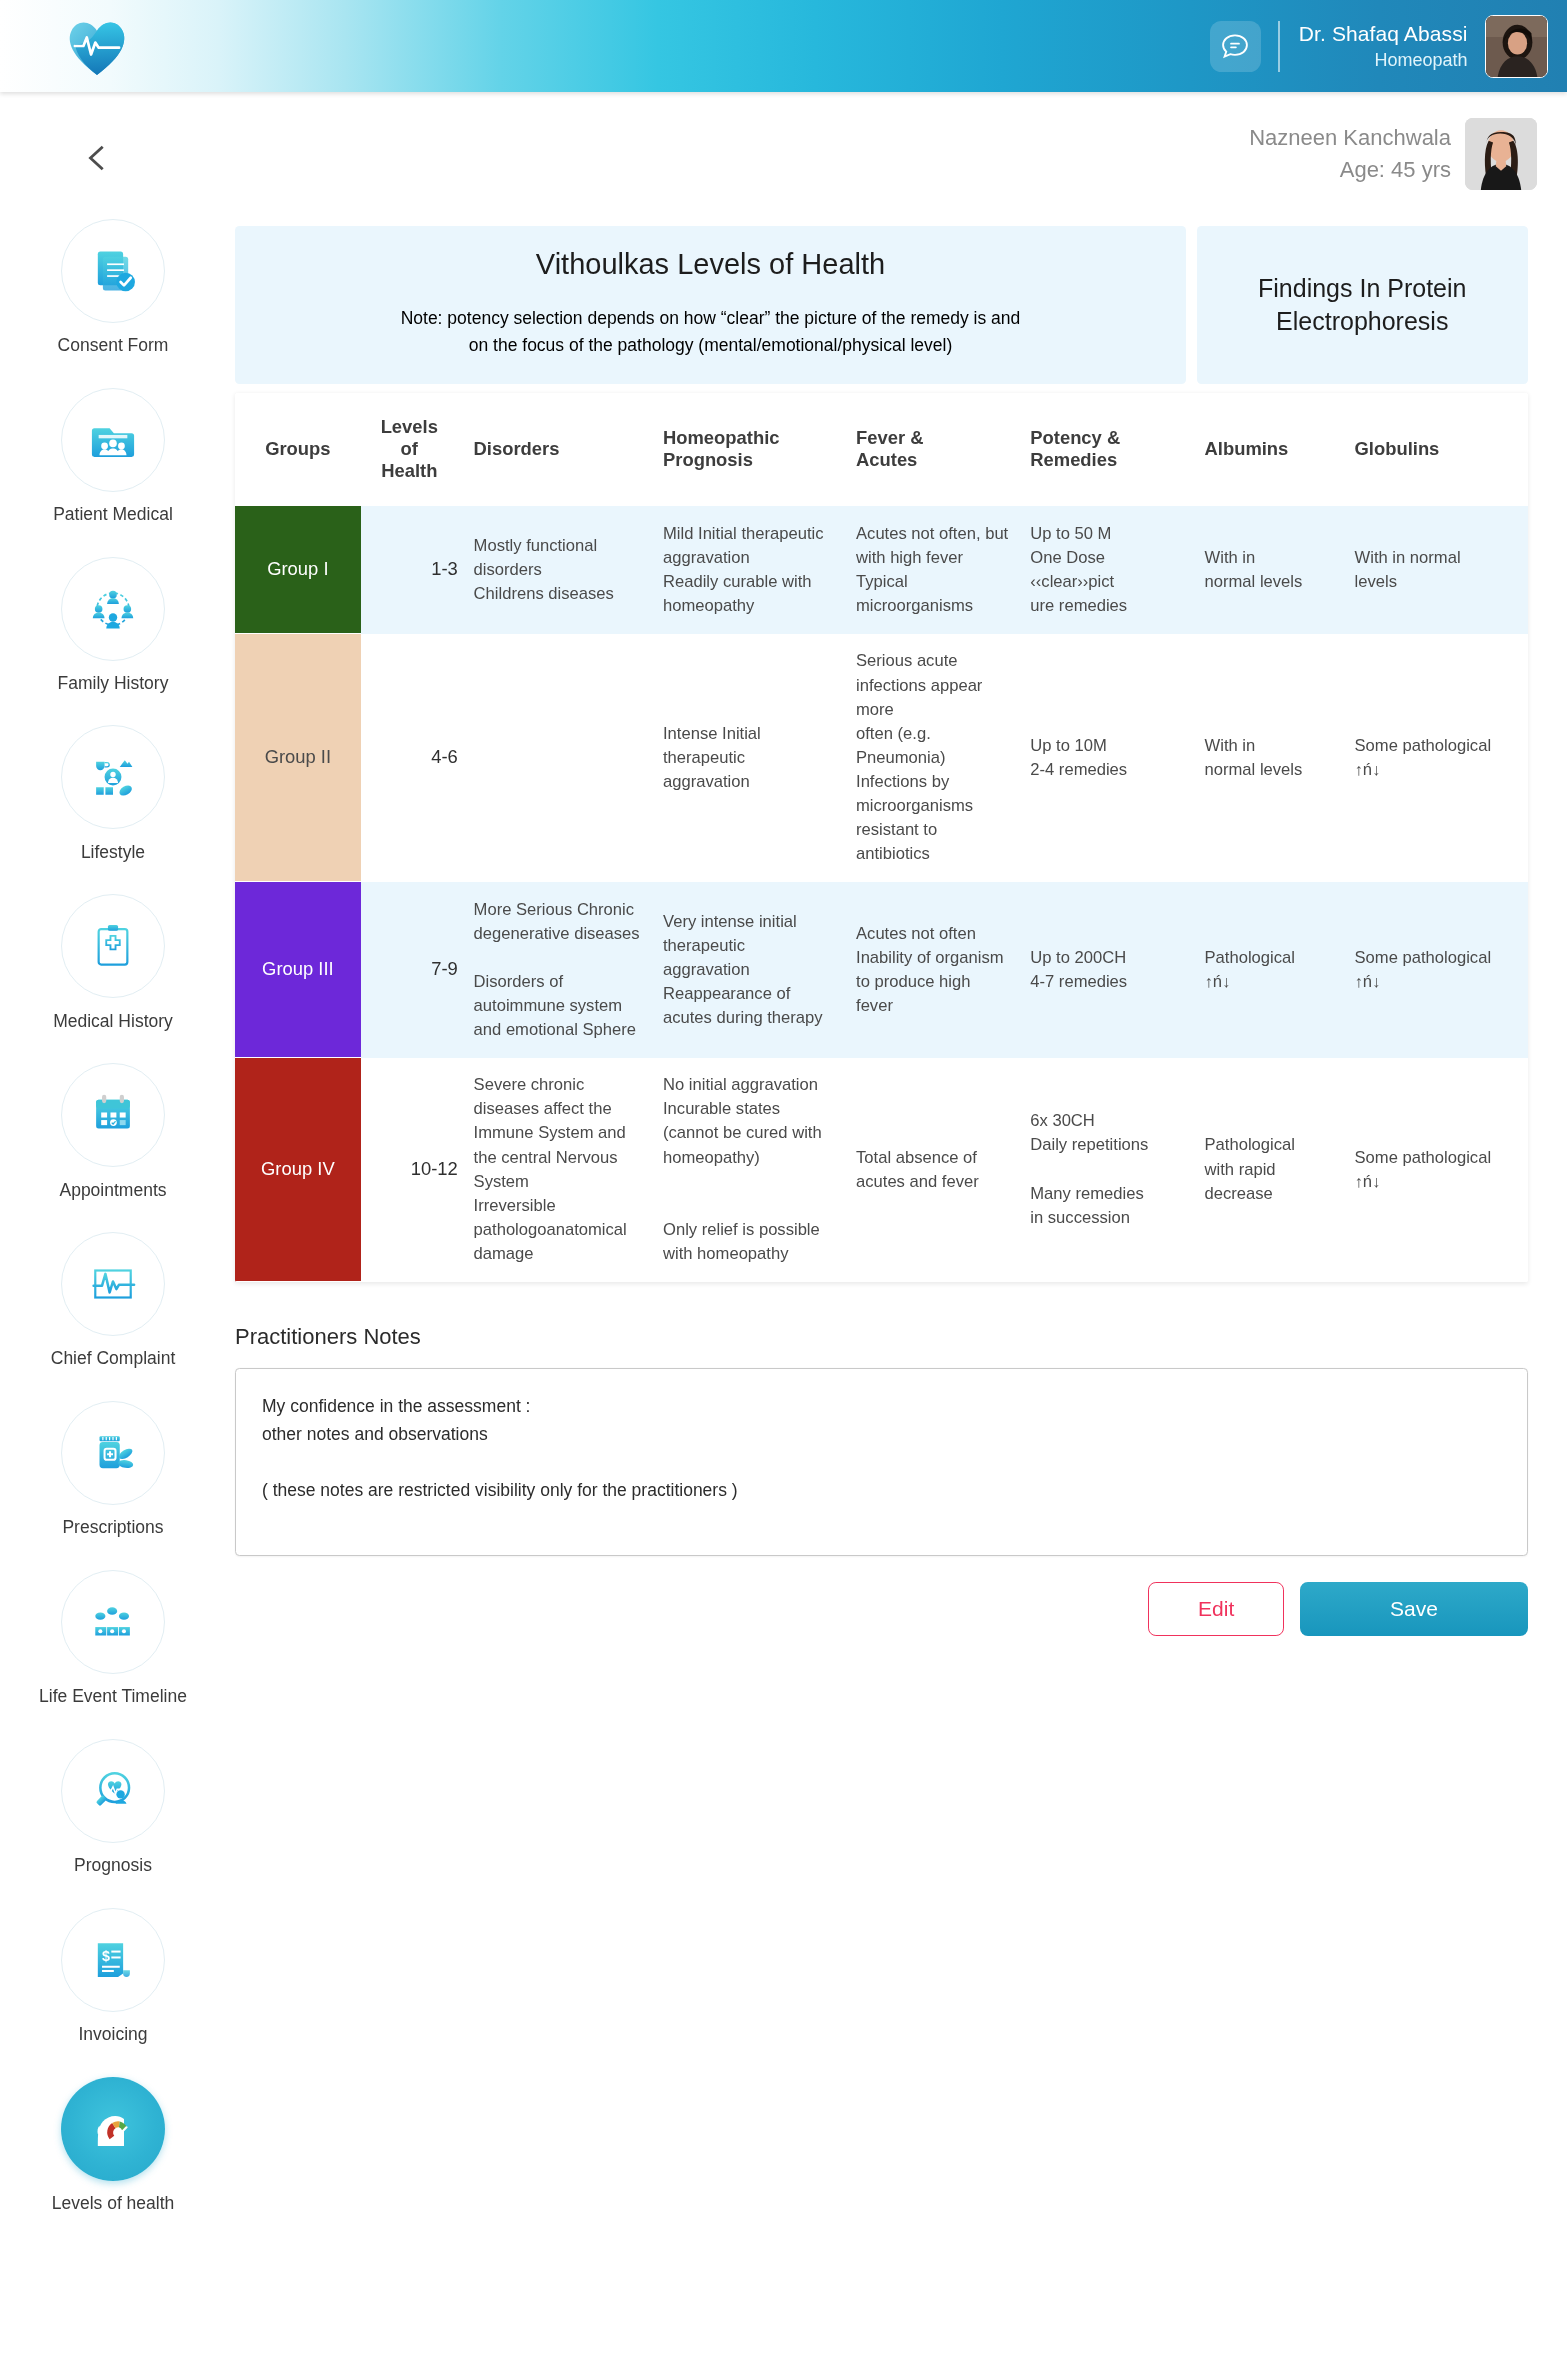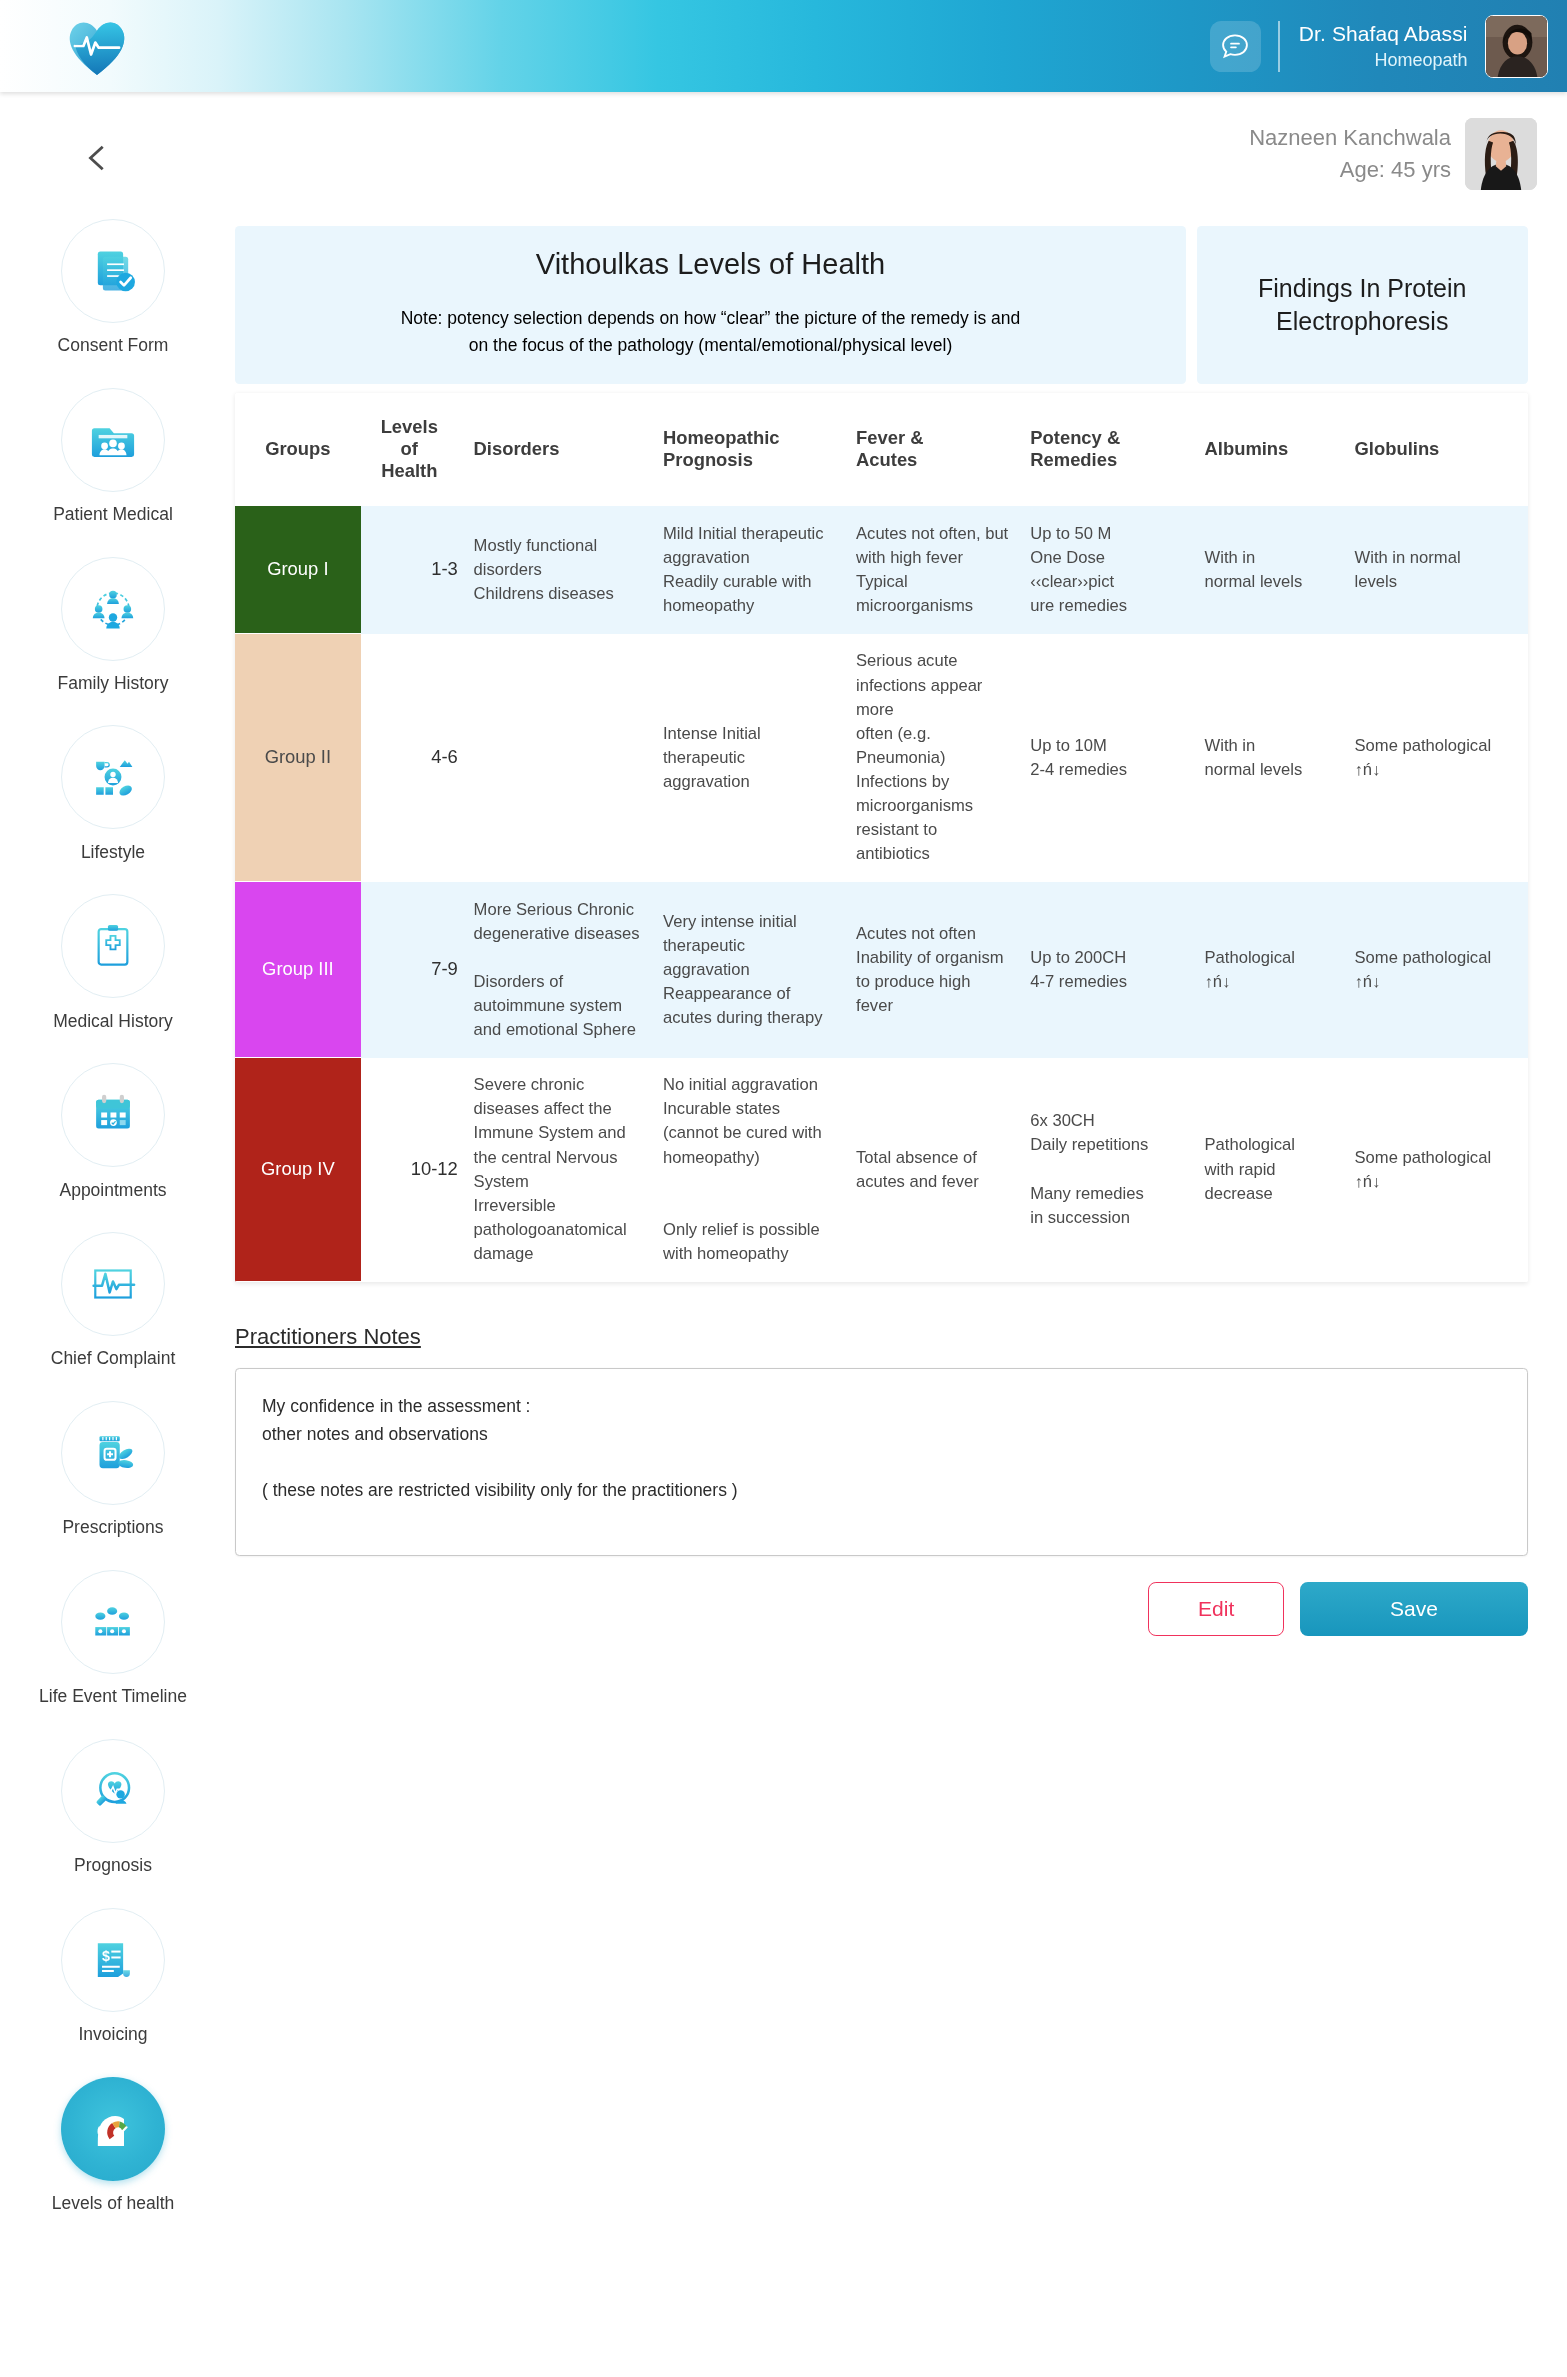--- a/index.html
+++ b/index.html
@@ -153,21 +153,21 @@
     font-size: 18.4px; padding-right: 0;
   }
   .tbl td.cell-dis { padding-left: 15.8px; }
   .tbl td.cell-hp, .tbl td.cell-fev, .tbl td.cell-pot,
   .tbl td.cell-alb, .tbl td.cell-glo { padding-left: 5.3px; }
 
   tr.row-shade td { background: #eaf6fd; }
   tr.row-plain td { background: #ffffff; }
 
   
-  .notes-title { margin-top: 42px; font-size: 22px; color: #2b2b2b; text-decoration: underline; }
+  .notes-title { margin-top: 42px; font-size: 22px; color: #2b2b2b; }
   .notes-box {
     margin-top: 17.5px; width: 1293px; height: 188px;
     border: 0.9px solid #c9c9c9; border-radius: 4.4px; background: #fff;
     padding: 23px 26px; font-size: 17.5px; color: #2c2c2c;
     line-height: 1.6; white-space: pre-line; overflow: auto;
     box-shadow: 0 0.9px 1.8px rgba(0,0,0,0.05);
   }
 
   .btn-row {
     margin-top: 26px; width: 1293px;
@@ -603,21 +603,21 @@
 microorganisms
 resistant to antibiotics</td>
           <td class="cell-pot">Up to 10M
 2-4 remedies</td>
           <td class="cell-alb">With in
 normal levels</td>
           <td class="cell-glo">Some pathological
 ↑ń↓</td>
         </tr>
         <tr class="row-shade">
-          <td class="cell-group" style="background: #d946ef;">Group III</td>
+          <td class="cell-group" style="background: #6d28d9;">Group III</td>
           <td class="cell-levels">7-9</td>
           <td class="cell-dis">More Serious Chronic
 degenerative diseases
 
 Disorders of
 autoimmune system
 and emotional Sphere</td>
           <td class="cell-hp">Very intense initial
 therapeutic
 aggravation

